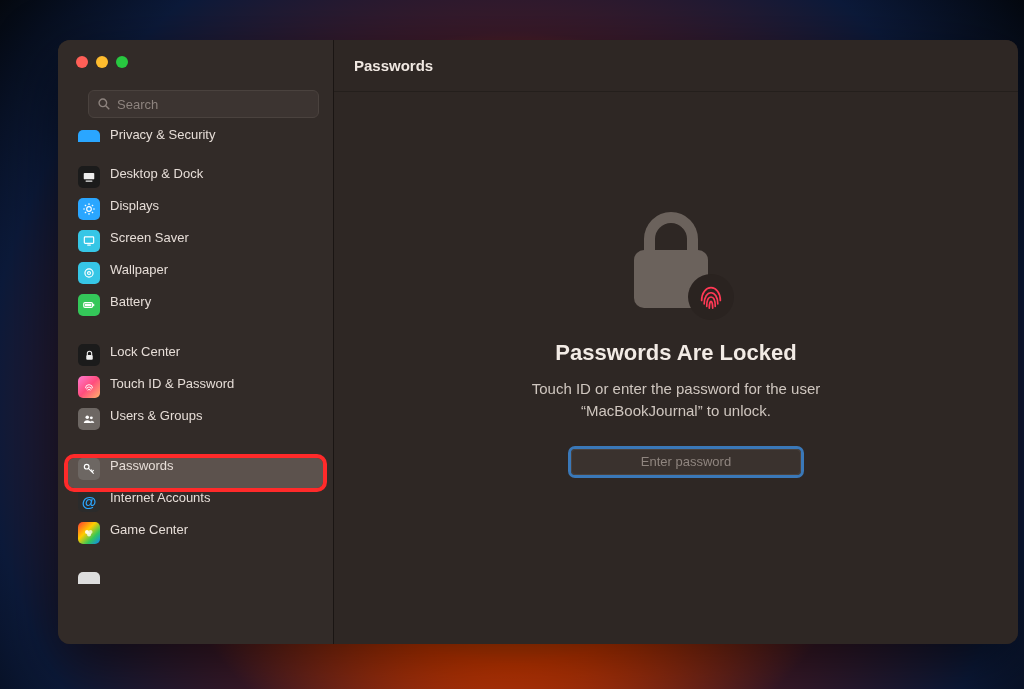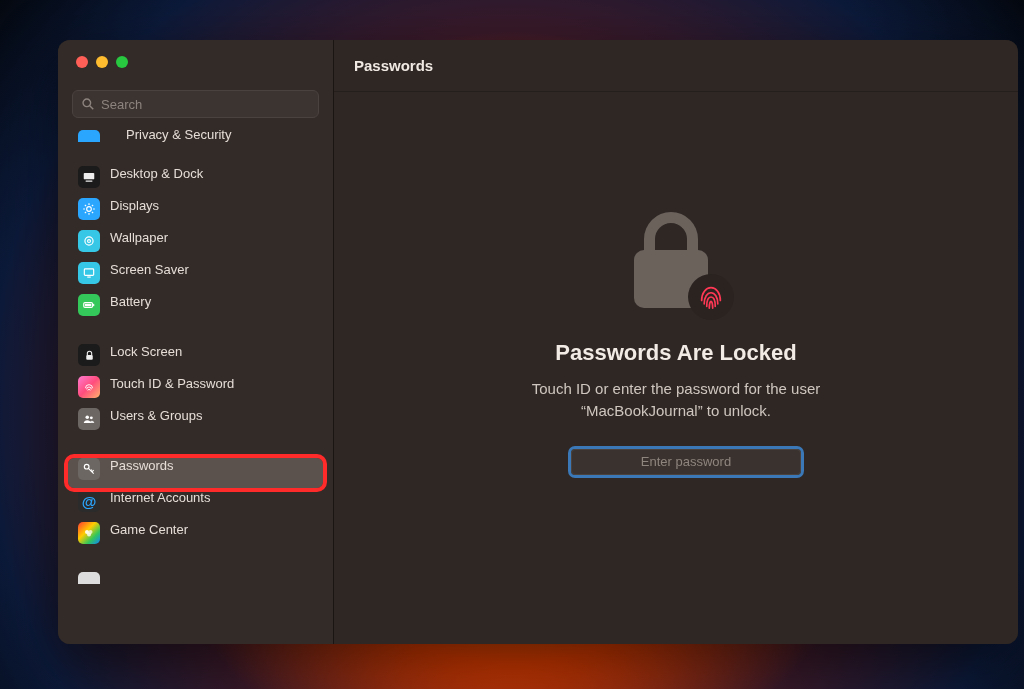--- a/index.html
+++ b/index.html
@@ -38,33 +38,34 @@
   .light.green { background: #28c840; }
   .search-wrap { padding: 6px 14px 8px 14px; }
   .search {
     display: flex; align-items: center; gap: 6px;
     background: #3c3431;
     border: 1px solid #4a423e;
     border-radius: 6px;
     height: 28px;
     padding: 0 8px;
     color: #8d837e;
+    margin-left: 16px;
   }
   .search input {
     flex: 1; background: transparent; border: none; outline: none;
     color: #e6ddd7; font-size: 13px;
   }
   .search input::placeholder { color: #8d837e; }
   .sidebar-scroll {
     flex: 1;
     overflow: hidden;
     padding: 0 6px 6px 6px;
   }
   .cutoff-item {
-    display: flex; align-items: flex-end; gap: 26px;
+    display: flex; align-items: flex-end; gap: 10px;
     height: 14px; overflow: hidden;
     padding: 0 10px 0 10px; margin: 2px 4px 6px 4px;
     color: #e6ddd7; font-size: 13px;
   }
   .cutoff-item .icon-box { width: 22px; height: 22px; border-radius: 5px; flex-shrink:0; transform: translateY(10px);}
   .group-gap { height: 16px; }
   .item {
     display: flex; gap: 10px;
     height: 30px;
     padding: 0 10px;
@@ -225,36 +226,36 @@
               <line x1="17" y1="17" x2="19.1" y2="19.1"></line>
               <line x1="4.9" y1="19.1" x2="7" y2="17"></line>
               <line x1="17" y1="7" x2="19.1" y2="4.9"></line>
             </svg>
         </div>
         <span>Displays</span>
       </div>
 
       <div class="item">
         <div class="icon-box ic-cyan">
+          <svg viewBox="0 0 24 24" width="14" height="14" fill="#fff">
+              <rect x="4" y="5" width="16" height="11" rx="1.5" fill="none" stroke="#fff" stroke-width="2"></rect>
+              <rect x="9" y="18" width="6" height="2"></rect>
+            </svg>
+        </div>
+        <span>Screen Saver</span>
+      </div>
+
+      <div class="item">
+        <div class="icon-box ic-cyan">
           <svg viewBox="0 0 24 24" width="14" height="14" fill="none" stroke="#fff" stroke-width="2">
               <circle cx="12" cy="12" r="7"></circle>
               <circle cx="12" cy="12" r="2.5"></circle>
             </svg>
         </div>
         <span>Wallpaper</span>
-      </div>
-
-      <div class="item">
-        <div class="icon-box ic-cyan">
-          <svg viewBox="0 0 24 24" width="14" height="14" fill="#fff">
-              <rect x="4" y="5" width="16" height="11" rx="1.5" fill="none" stroke="#fff" stroke-width="2"></rect>
-              <rect x="9" y="18" width="6" height="2"></rect>
-            </svg>
-        </div>
-        <span>Screen Saver</span>
       </div>
 
       <div class="item">
         <div class="icon-box ic-green">
           <svg viewBox="0 0 24 24" width="14" height="14" fill="#fff">
               <rect x="3" y="8" width="15" height="8" rx="2" fill="none" stroke="#fff" stroke-width="2"></rect>
               <rect x="19" y="10" width="2" height="4"></rect>
               <rect x="5" y="10" width="11" height="4"></rect>
             </svg>
         </div>
@@ -263,21 +264,21 @@
 
       <div class="group-gap"></div>
 
       <div class="item">
         <div class="icon-box ic-black">
           <svg viewBox="0 0 24 24" width="13" height="13" fill="#eee">
               <rect x="6" y="11" width="12" height="9" rx="2"></rect>
               <path d="M8 11 V8 a4 4 0 0 1 8 0 v3" fill="none" stroke="#eee" stroke-width="2"></path>
             </svg>
         </div>
-        <span>Lock Screen</span>
+        <span>Lock Center</span>
       </div>
 
       <div class="item">
         <div class="icon-box ic-pink-grad">
           <svg viewBox="0 0 24 24" width="14" height="14" fill="none" stroke="#fff" stroke-width="1.6">
               <path d="M6 14a6 6 0 0 1 12 0"></path>
               <path d="M8 16a4 4 0 0 1 8 0"></path>
               <path d="M10 18a2 2 0 0 1 4 0"></path>
             </svg>
         </div>

